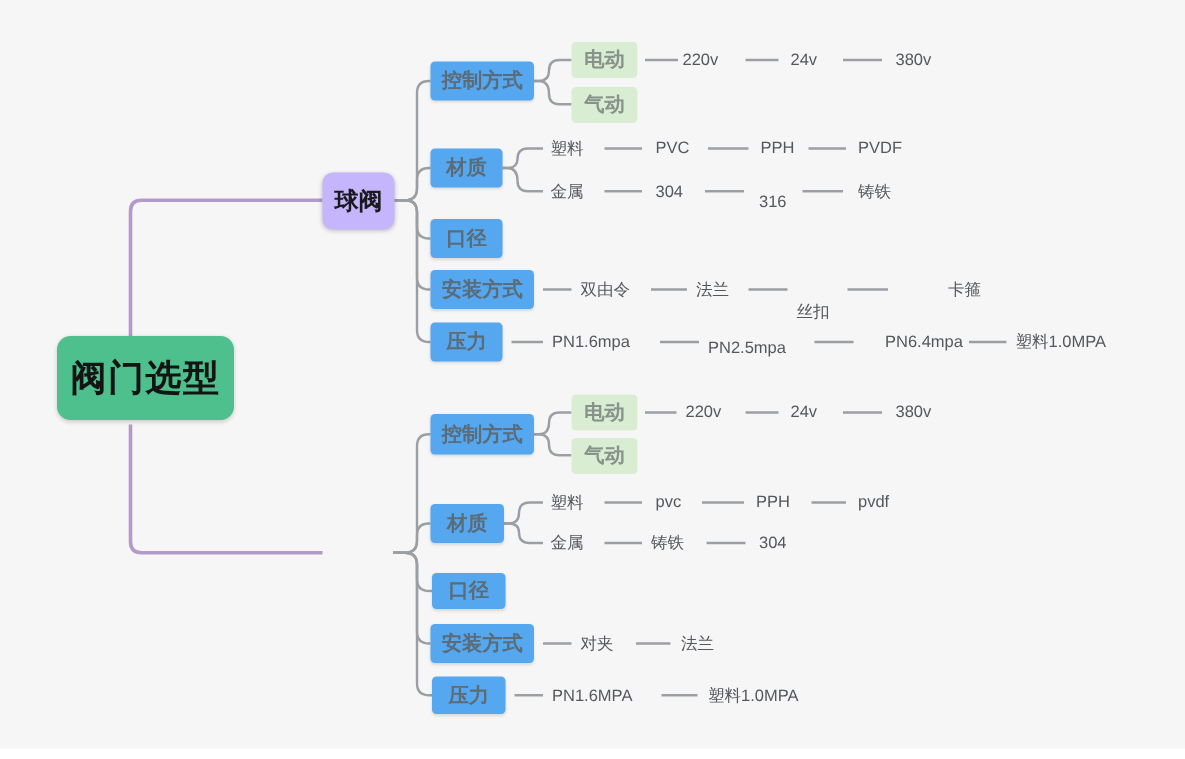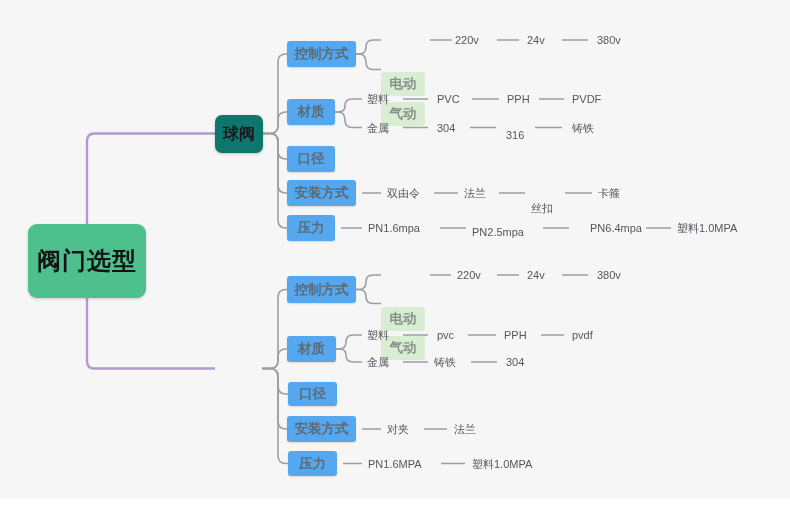--- a/index.html
+++ b/index.html
@@ -12,29 +12,29 @@
   .node {
     position:absolute; display:flex; align-items:center; justify-content:center;
     font-weight:bold; box-sizing:border-box; cursor:default;
   }
   .root-node {
     background:#4dc08d; border-radius:9px; color:#141414;
     font-size:24px; letter-spacing:1px;
     box-shadow:0 1px 3px rgba(0,0,0,0.18);
   }
   .branch-node {
-    background:#0f766e; border-radius:7px; color:#1a1a1e; font-size:16px;
+    background:#c4b5fd; border-radius:7px; color:#1a1a1e; font-size:16px;
     box-shadow:0 1px 3px rgba(0,0,0,0.22);
   }
   .topic {
     background:#55a8ef; border-radius:3px; color:#5b6b77; font-size:13.5px;
     box-shadow:0 1px 2px rgba(0,0,0,0.12);
   }
   .leaf {
-    background:#d9edd3; border-radius:3px; color:#87928a; font-size:13.5px;margin-top:44px;
+    background:#d9edd3; border-radius:3px; color:#87928a; font-size:13.5px;
   }
   .tnode {
     position:absolute; transform:translateY(-50%); white-space:nowrap;
     font-weight:normal; color:#54575c; font-size:11px;
   }
   .edge-strip { position:absolute; left:0; bottom:0; width:790px; height:7px; background:#ffffff; }
 </style>
 </head>
 <body>
 
@@ -74,21 +74,21 @@
                M362 193 H381 M434 193 H458 M499 193 H525 M565 193 H592
                M341 228 H362 M440 228 H466 M543 228 H569 M646 228 H671
                M430 275 H451 M497 275 H519 M562 275 H588
                M403 335 H428 M468 335 H496 M541 335 H564
                M403 362 H428 M471 362 H497
                M362 429 H381 M424 429 H447
                M343 463.5 H362 M441 463.5 H465"></path>
     </g>
   </svg>
 
-  <div class="node root-node" style="left:28px;top:224px;width:118px;height:74px">阀门选型</div>
+  <div class="node root-node" style="left:38px;top:224px;width:118px;height:56px">阀门选型</div>
 
   <div class="node branch-node" style="left:215px;top:115px;width:48px;height:38px">球阀</div>
 
   <div class="node topic" style="left:287px;top:41px;width:69px;height:26px">控制方式</div>
   <div class="node topic" style="left:287px;top:99px;width:48px;height:26px">材质</div>
   <div class="node topic" style="left:287px;top:146px;width:48px;height:26px">口径</div>
   <div class="node topic" style="left:287px;top:180px;width:69px;height:26px">安装方式</div>
   <div class="node topic" style="left:287px;top:215px;width:48px;height:26px">压力</div>
 
   <div class="node leaf" style="left:381px;top:28px;width:44px;height:24px">电动</div>
@@ -104,21 +104,21 @@
   <span class="tnode" style="left:572px;top:99px">PVDF</span>
 
   <span class="tnode" style="left:367px;top:127.5px">金属</span>
   <span class="tnode" style="left:437px;top:127.5px">304</span>
   <span class="tnode" style="left:506px;top:135px">316</span>
   <span class="tnode" style="left:572px;top:127.5px">铸铁</span>
 
   <span class="tnode" style="left:387px;top:193px">双由令</span>
   <span class="tnode" style="left:464px;top:193px">法兰</span>
   <span class="tnode" style="left:531px;top:208px">丝扣</span>
-  <span class="tnode" style="left:598px;top:193px">卡箍</span>
+  <span class="tnode" style="left:632px;top:193px">卡箍</span>
 
   <span class="tnode" style="left:368px;top:228px">PN1.6mpa</span>
   <span class="tnode" style="left:472px;top:232px">PN2.5mpa</span>
   <span class="tnode" style="left:590px;top:228px">PN6.4mpa</span>
   <span class="tnode" style="left:677px;top:228px">塑料1.0MPA</span>
 
   <div class="node topic" style="left:287px;top:276px;width:69px;height:27px">控制方式</div>
   <div class="node topic" style="left:287px;top:336px;width:49px;height:26px">材质</div>
   <div class="node topic" style="left:288px;top:382px;width:49px;height:24px">口径</div>
   <div class="node topic" style="left:287px;top:416px;width:69px;height:26px">安装方式</div>

